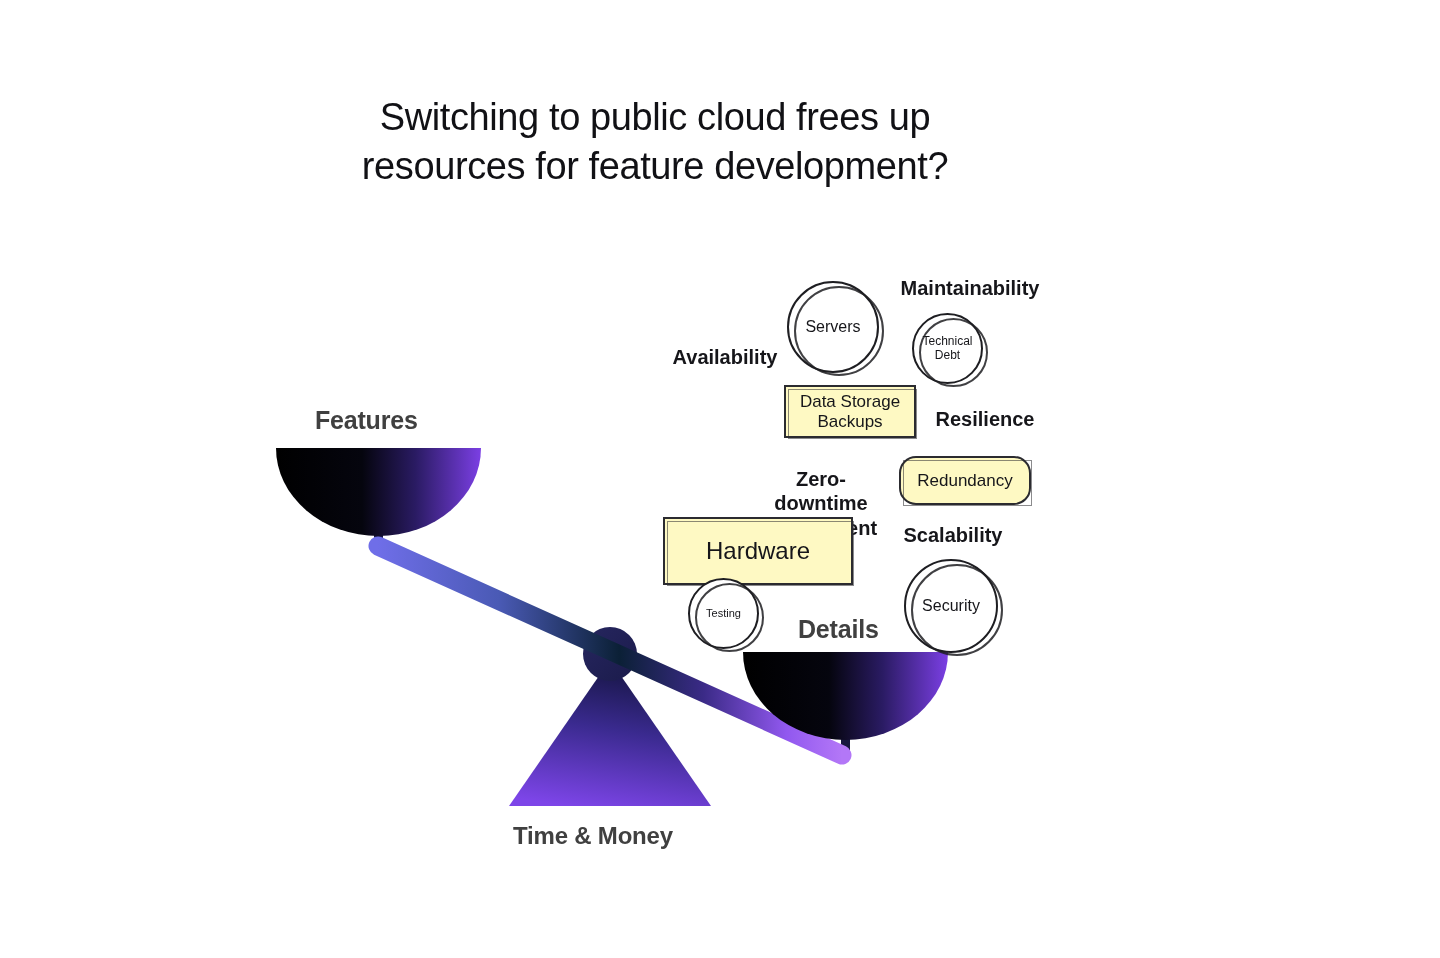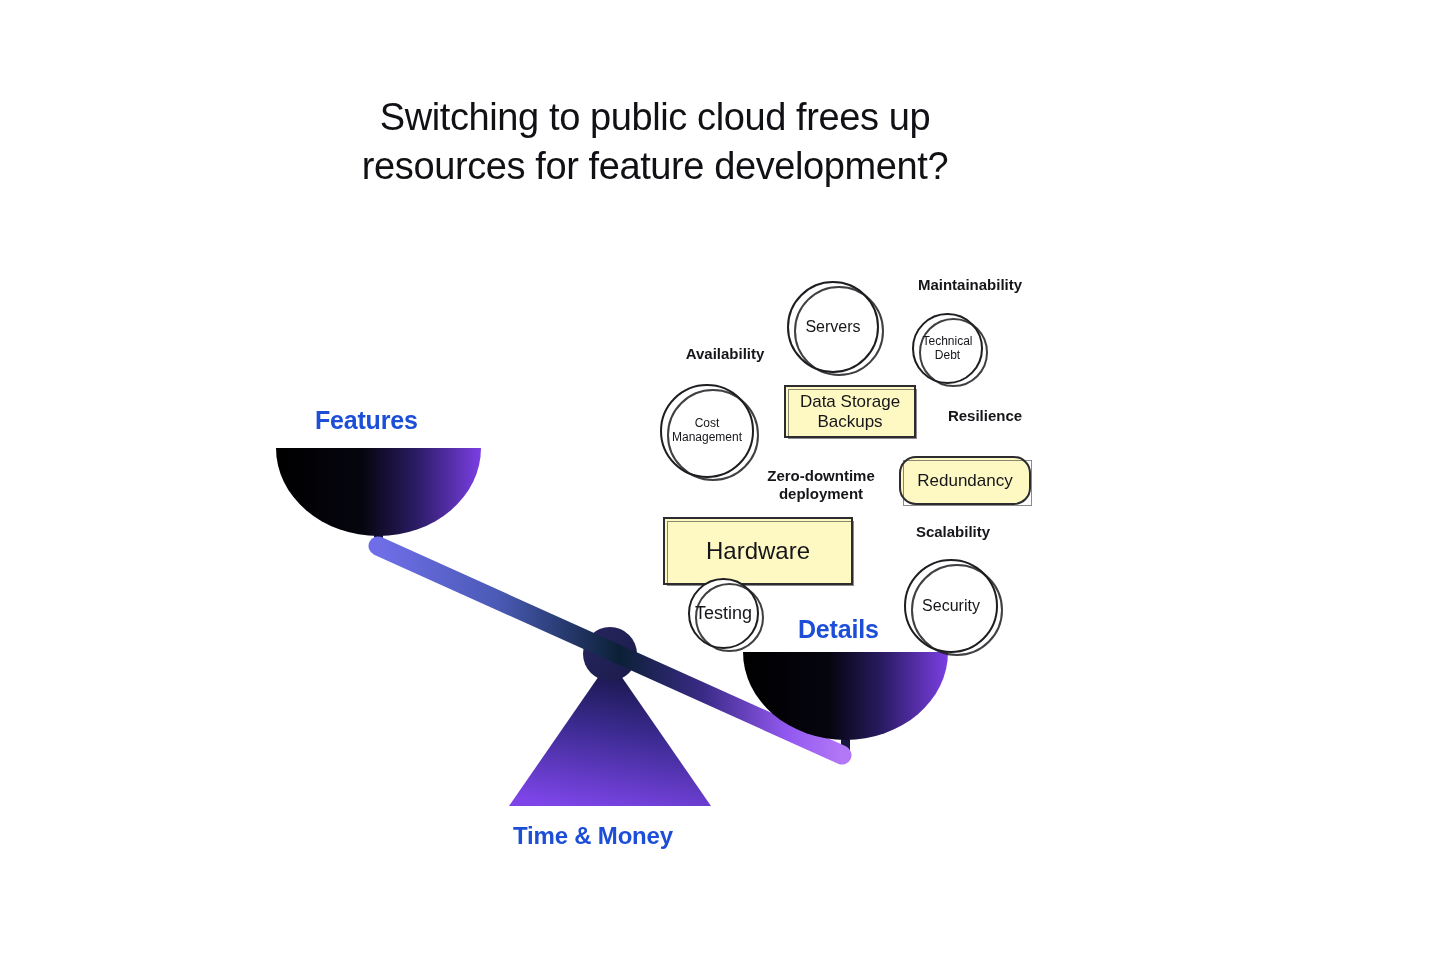--- a/index.html
+++ b/index.html
@@ -46,21 +46,21 @@
     width: 1440px;
     height: 958px;
     pointer-events: none;
   }
 
   .pan-label {
     position: absolute;
     font-size: 25px;
     font-weight: 700;
     letter-spacing: -0.2px;
-    color: #1d4ed8;
+    color: #404040;
     white-space: nowrap;
   }
   .pan-label.features { left: 315px; top: 406px; }
   .pan-label.details  { left: 798px; top: 615px; }
   .pan-label.fulcrum  { left: 513px; top: 822px; font-size: 24px; }
 
   
   .cluster {
     position: absolute;
     left: 0; top: 0;
@@ -104,36 +104,36 @@
     position: absolute;
     left: 5px; top: 3px; right: -7px; bottom: -5px;
     border: 2px solid #1e1e22;
     border-radius: 50%;
     opacity: 0.85;
     pointer-events: none;
   }
 
   .plain-label {
     position: absolute;
-    font-size: 15px;
+    font-size: 20px;
     font-weight: 700;
     color: #16161a;
     text-align: center;
     line-height: 1.22;
     white-space: pre-line;
   }
 
   
   #n-servers      { left: 787px; top: 281px; width: 92px;  height: 92px;  font-size: 16px; z-index: 6; }
   #n-techdebt     { left: 912px; top: 313px; width: 71px;  height: 71px;  font-size: 12px; z-index: 6; }
   #n-cost         { left: 660px; top: 384px; width: 94px;  height: 94px;  font-size: 12px; z-index: 6; }
   #n-datastorage  { left: 784px; top: 385px; width: 132px; height: 53px;  font-size: 17px; z-index: 5; }
   #n-redundancy   { left: 899px; top: 456px; width: 132px; height: 49px;  font-size: 17px; z-index: 5; border-radius: 17px; }
   #n-hardware     { left: 663px; top: 517px; width: 190px; height: 68px;  font-size: 24px; z-index: 4; }
-  #n-testing      { left: 688px; top: 578px; width: 71px;  height: 71px;  font-size: 18px; z-index: 7; }
+  #n-testing      { left: 688px; top: 578px; width: 71px;  height: 71px;  font-size: 11px; z-index: 7; }
   #n-security     { left: 904px; top: 559px; width: 94px;  height: 94px;  font-size: 16px; z-index: 6; }
 
   #l-maintainability { left: 900px; top: 276px; width: 140px; }
   #l-availability    { left: 665px; top: 345px; width: 120px; }
   #l-resilience      { left: 935px; top: 407px; width: 100px; }
   #l-zerodowntime    { left: 758px; top: 467px; width: 126px; }
   #l-scalability     { left: 899px; top: 523px; width: 108px; }
 </style>
 </head>
 <body>
@@ -195,24 +195,20 @@
 
     <div id="n-servers" class="node circ">
       <span>Servers</span>
     </div>
 
     <div id="n-techdebt" class="node circ">
       <span style="white-space:pre-line">Technical
 Debt</span>
     </div>
 
-    <div id="n-cost" class="node circ">
-      <span style="white-space:pre-line">Cost
-Management</span>
-    </div>
 
     <div id="n-datastorage" class="node box">
       <span style="white-space:pre-line">Data Storage
 Backups</span>
     </div>
 
     <div id="n-redundancy" class="node box">
       <span>Redundancy</span>
     </div>
 

